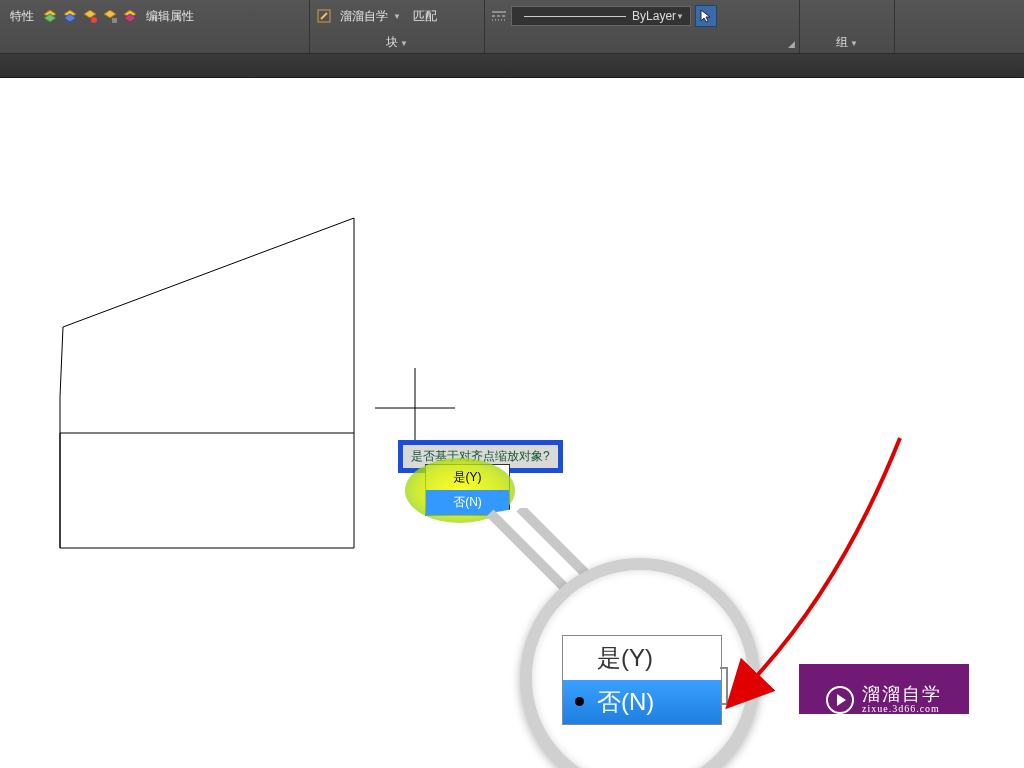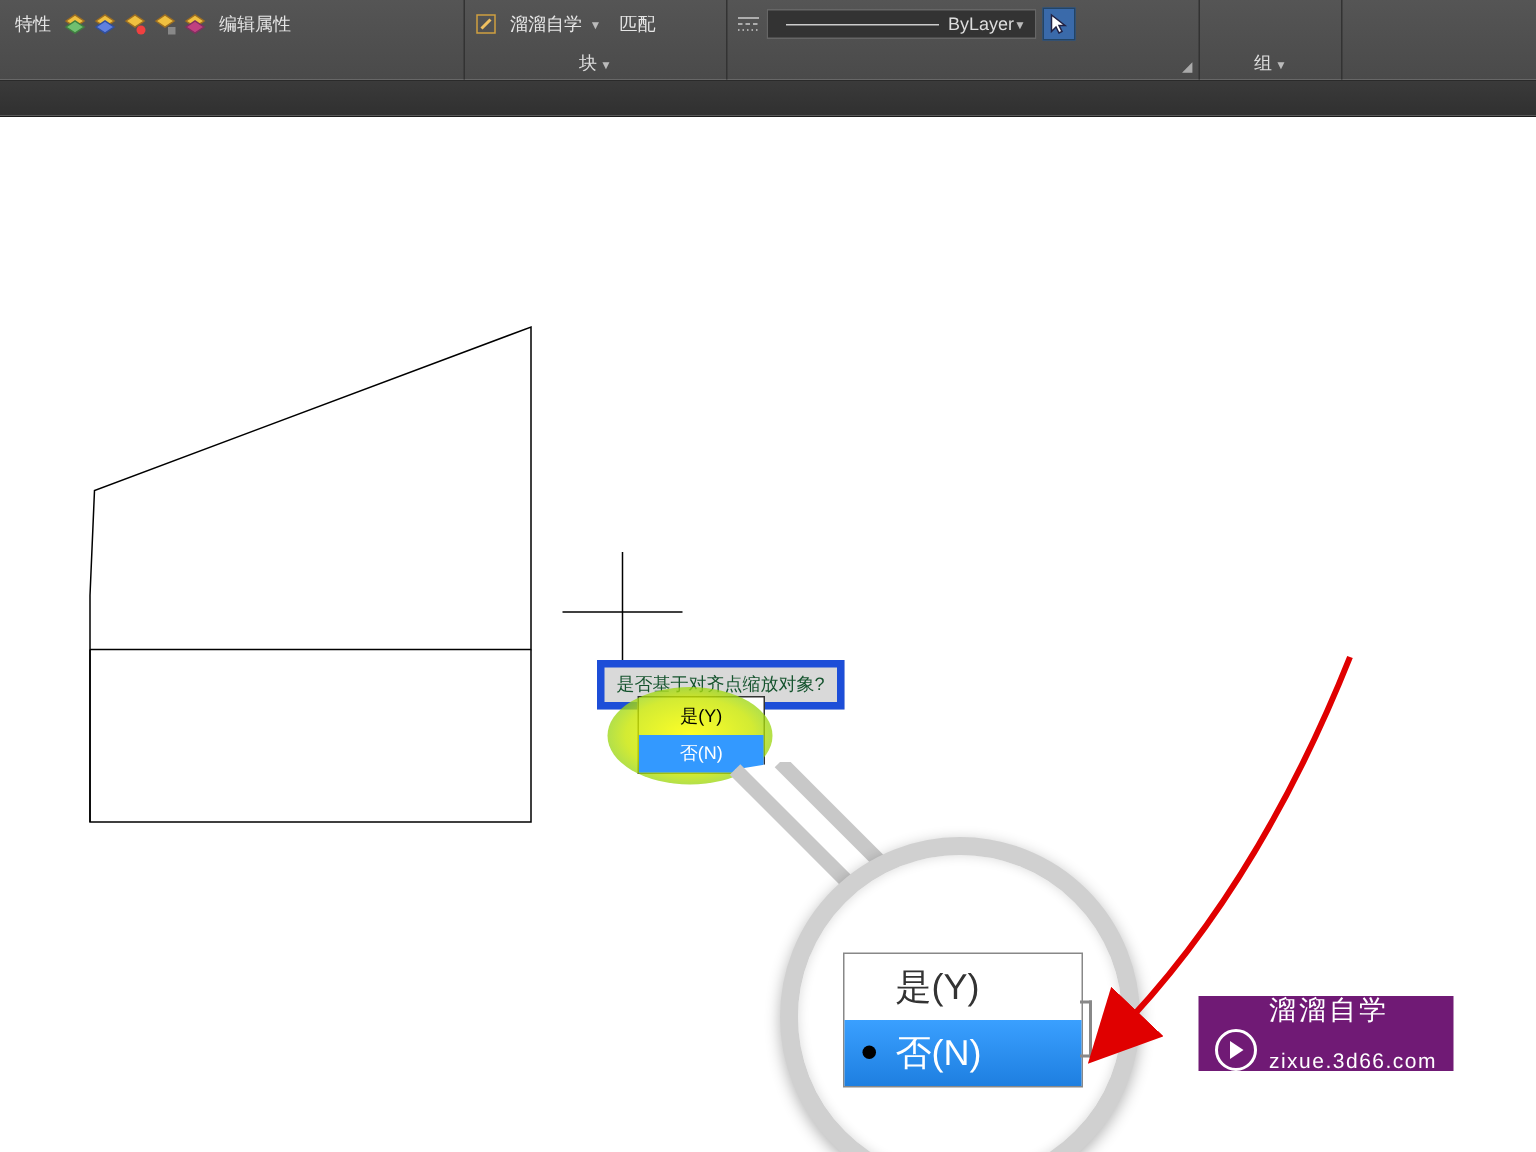--- a/index.html
+++ b/index.html
@@ -227,21 +227,21 @@
     border-bottom: 6px solid transparent;
     margin-left: 2px;
   }
   .wm-text {
     color: #fff;
     display: flex;
     flex-direction: column;
     line-height: 1;
   }
   .wm-text .main { font-size: 18px; letter-spacing: 2px; }
-  .wm-text .sub { font-size: 14px; letter-spacing: 1px; margin-top: 18px;}
+  .wm-text .sub { font-size: 10px; letter-spacing: 1px; margin-top: 1px; font-family: Liberation Serif, serif;}
   .panel-expand {
     position: absolute;
     right: 4px;
     bottom: 4px;
     font-size: 9px;
     color: #aaa;
   }
 </style>
 </head>
 <body>

